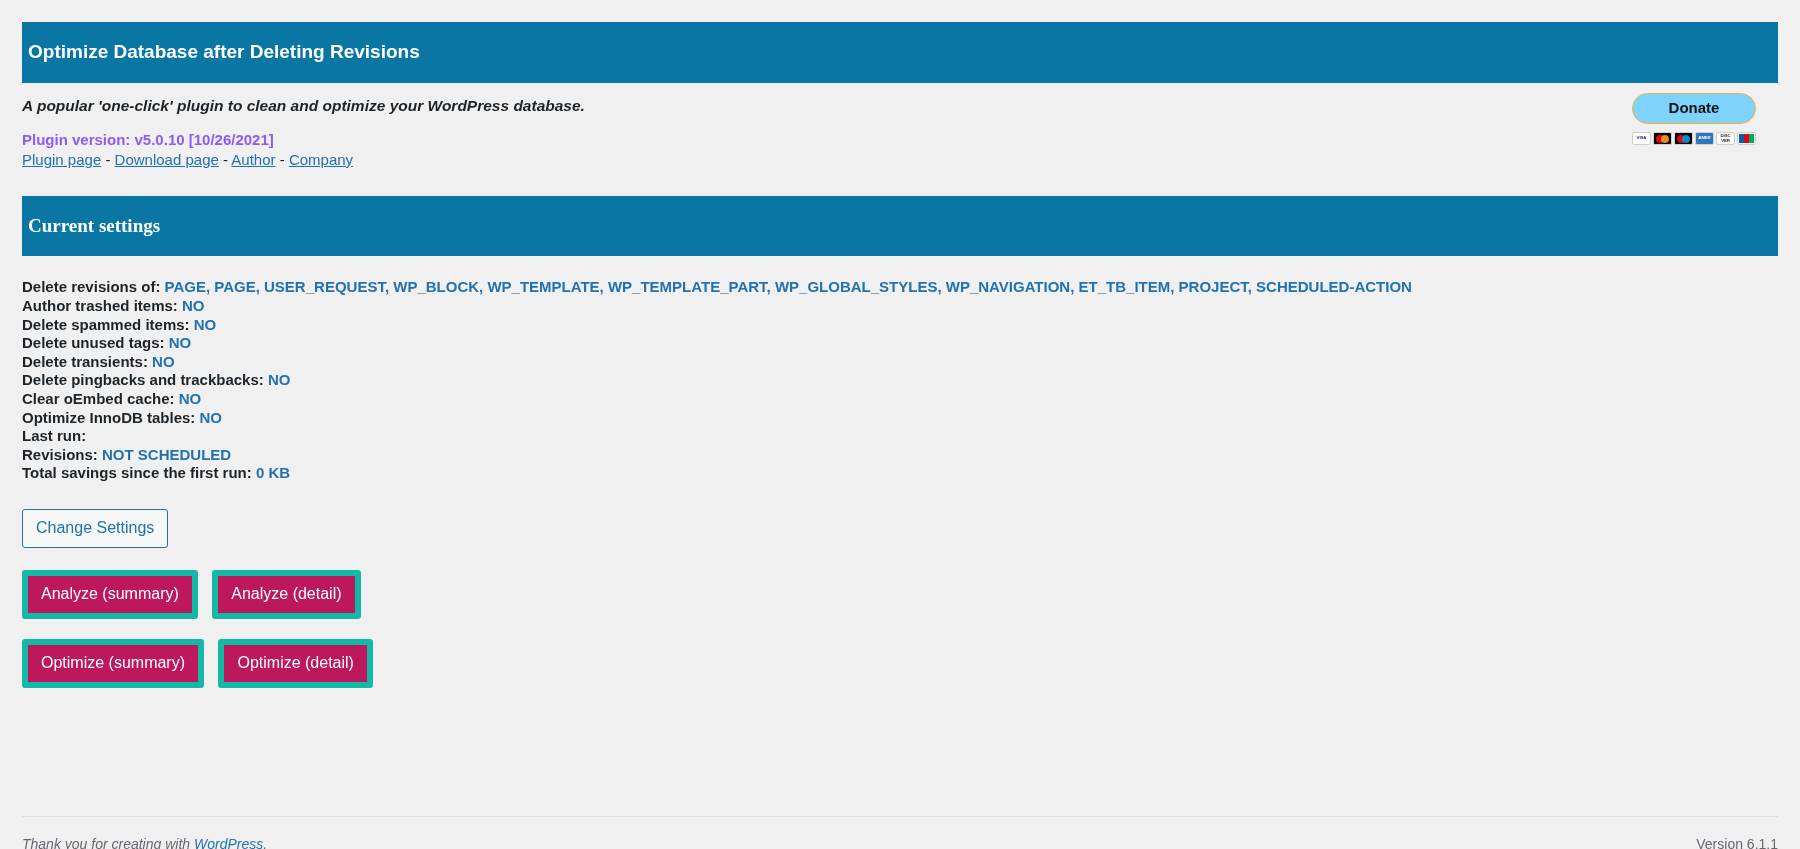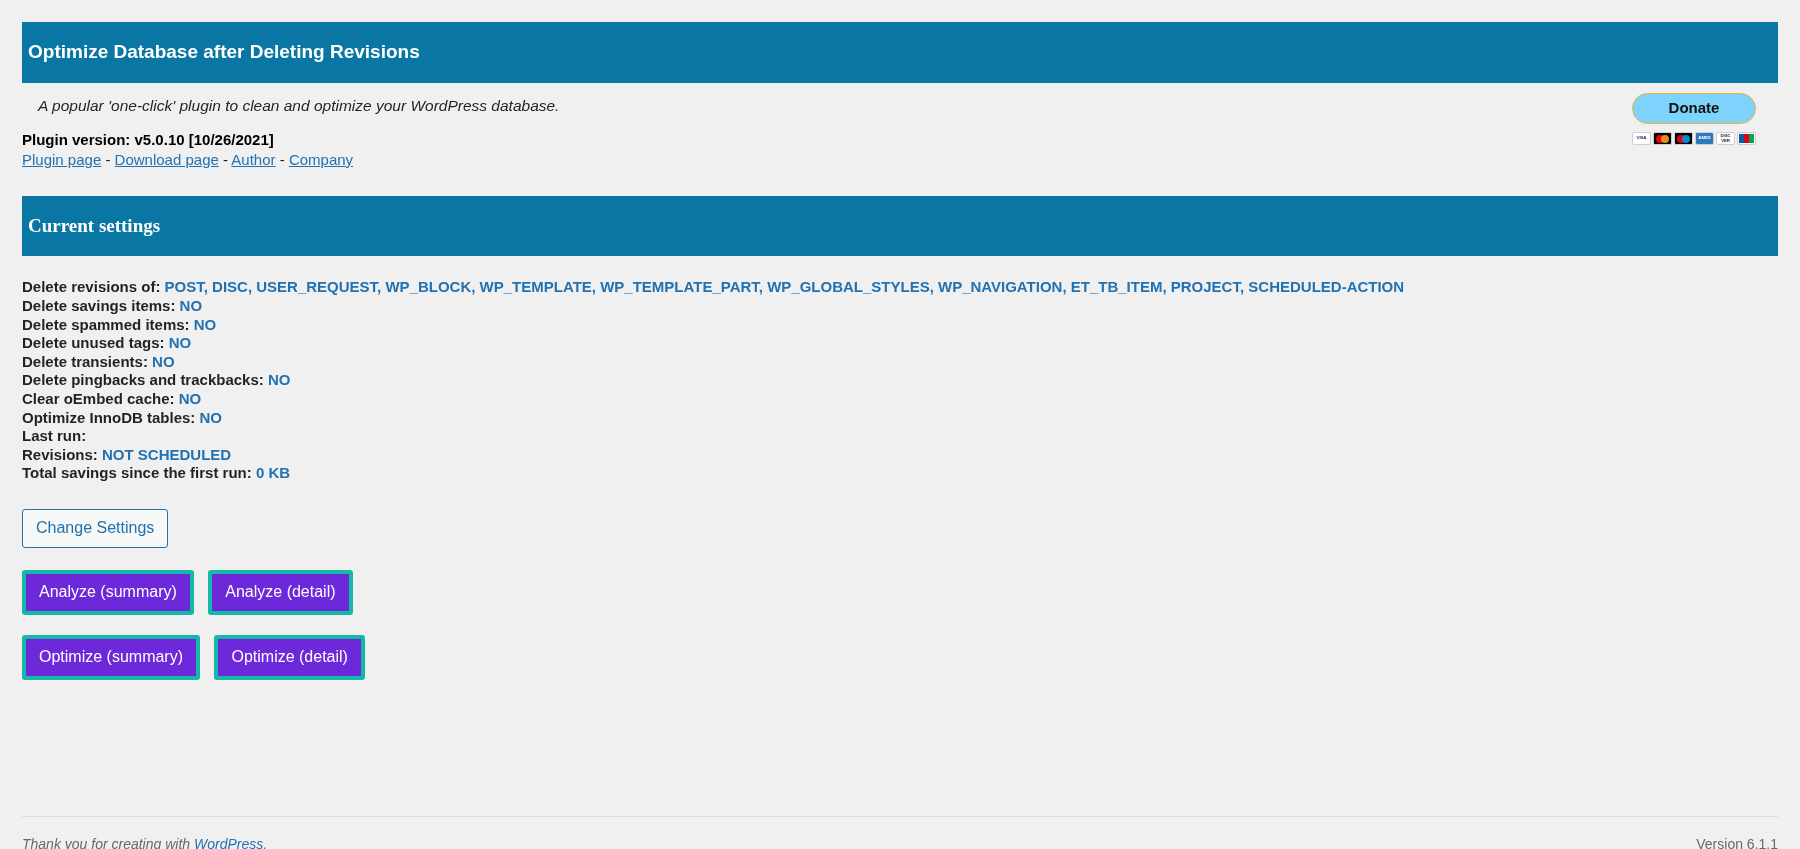--- a/index.html
+++ b/index.html
@@ -24,28 +24,28 @@
     line-height: 1.3;
   }
   .bar-title { margin-top: 22px; }
   .bar-settings { margin-top: 28px; font-family: Liberation Serif, serif; }
 
   
   .intro { position: relative; padding-top: 14px; }
   .tagline {
     font-size: 15.5px;
     font-style: italic;
-    font-weight: 400;
+    font-weight: 700;
     color: #1d2327;
-    margin: 0 0 16px 16px;
+    margin: 0 0 16px 0;
   }
   .version-line {
     font-size: 15px;
     font-weight: 700;
-    color: #000000;
+    color: #8b5cf6;
     margin: 0 0 3px 0;
   }
   .links-line { font-size: 15px; font-weight: 400; }
   .links-line a {
     color: #2271b1;
     text-decoration: underline;
   }
   .links-line .sep { color: #1d2327; text-decoration: none; }
 
   
@@ -126,22 +126,22 @@
     cursor: pointer;
     padding: 10px 13px 11px 13px;
     margin-right: 10px;
   }
   .btn-secondary {
     background: #f6f7f7;
     border: 1px solid #2271b1;
     color: #2271b1;
   }
   .btn-primary {
-    background: #6d28d9;
-    border: 4px solid #14b8a6;
+    background: #be185d;
+    border: 6px solid #14b8a6;
     color: #ffffff;
   }
   .row-analyze { margin-top: 22px; }
   .row-optimize { margin-top: 20px; }
 
   
   .footer {
     position: absolute;
     left: 22px; right: 22px;
     bottom: 0;
@@ -192,24 +192,24 @@
     </div>
   </div>
 
   <div class="bar bar-settings">
     <span>Current settings</span>
   </div>
 
   <ul class="settings-list">
     <li>
       <span>Delete revisions of:</span>
-      <span class="val">POST, DISC, USER_REQUEST, WP_BLOCK, WP_TEMPLATE, WP_TEMPLATE_PART, WP_GLOBAL_STYLES, WP_NAVIGATION, ET_TB_ITEM, PROJECT, SCHEDULED-ACTION</span>
-    </li>
-    <li>
-      <span>Delete savings items:</span>
+      <span class="val">PAGE, PAGE, USER_REQUEST, WP_BLOCK, WP_TEMPLATE, WP_TEMPLATE_PART, WP_GLOBAL_STYLES, WP_NAVIGATION, ET_TB_ITEM, PROJECT, SCHEDULED-ACTION</span>
+    </li>
+    <li>
+      <span>Author trashed items:</span>
       <span class="val">NO</span>
     </li>
     <li>
       <span>Delete spammed items:</span>
       <span class="val">NO</span>
     </li>
     <li>
       <span>Delete unused tags:</span>
       <span class="val">NO</span>
     </li>

